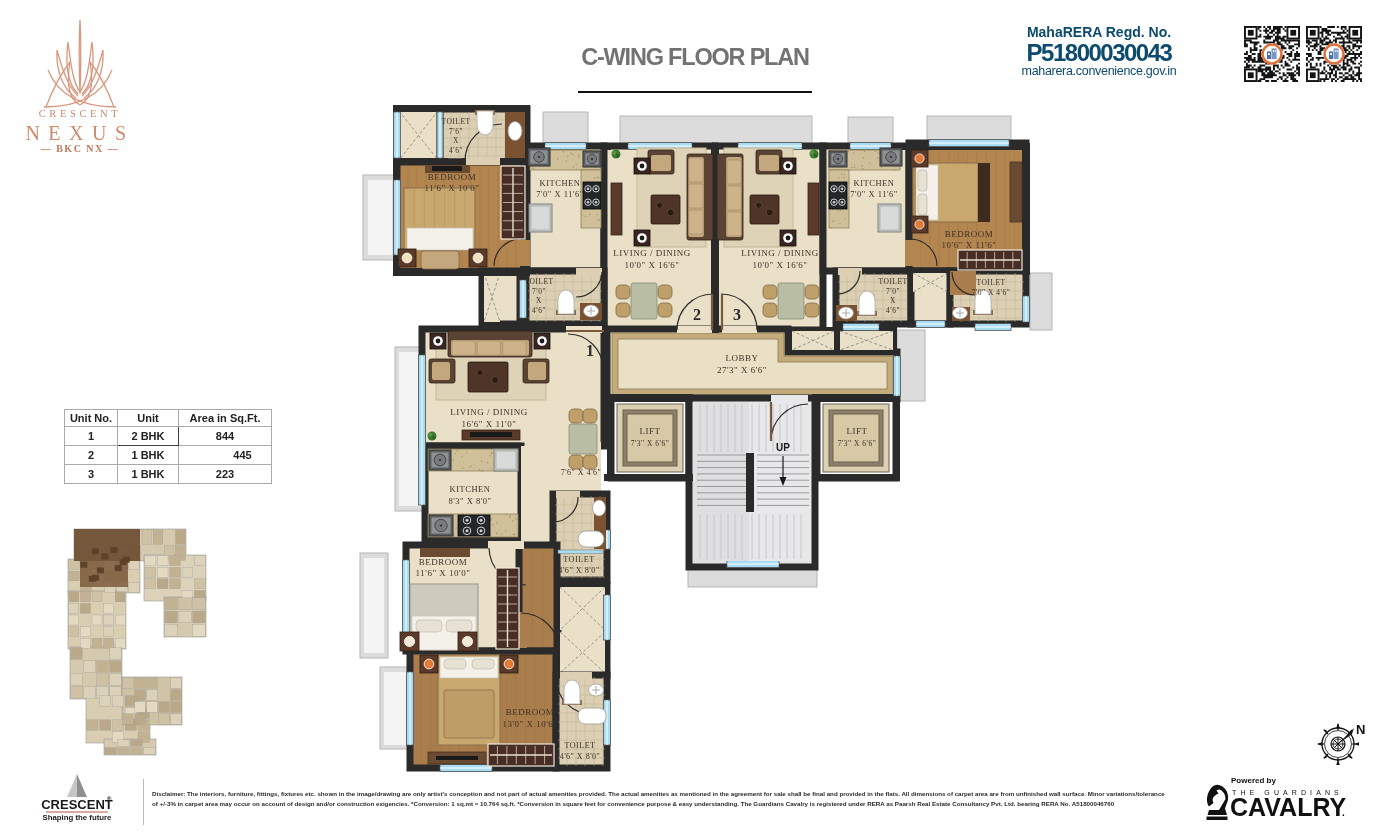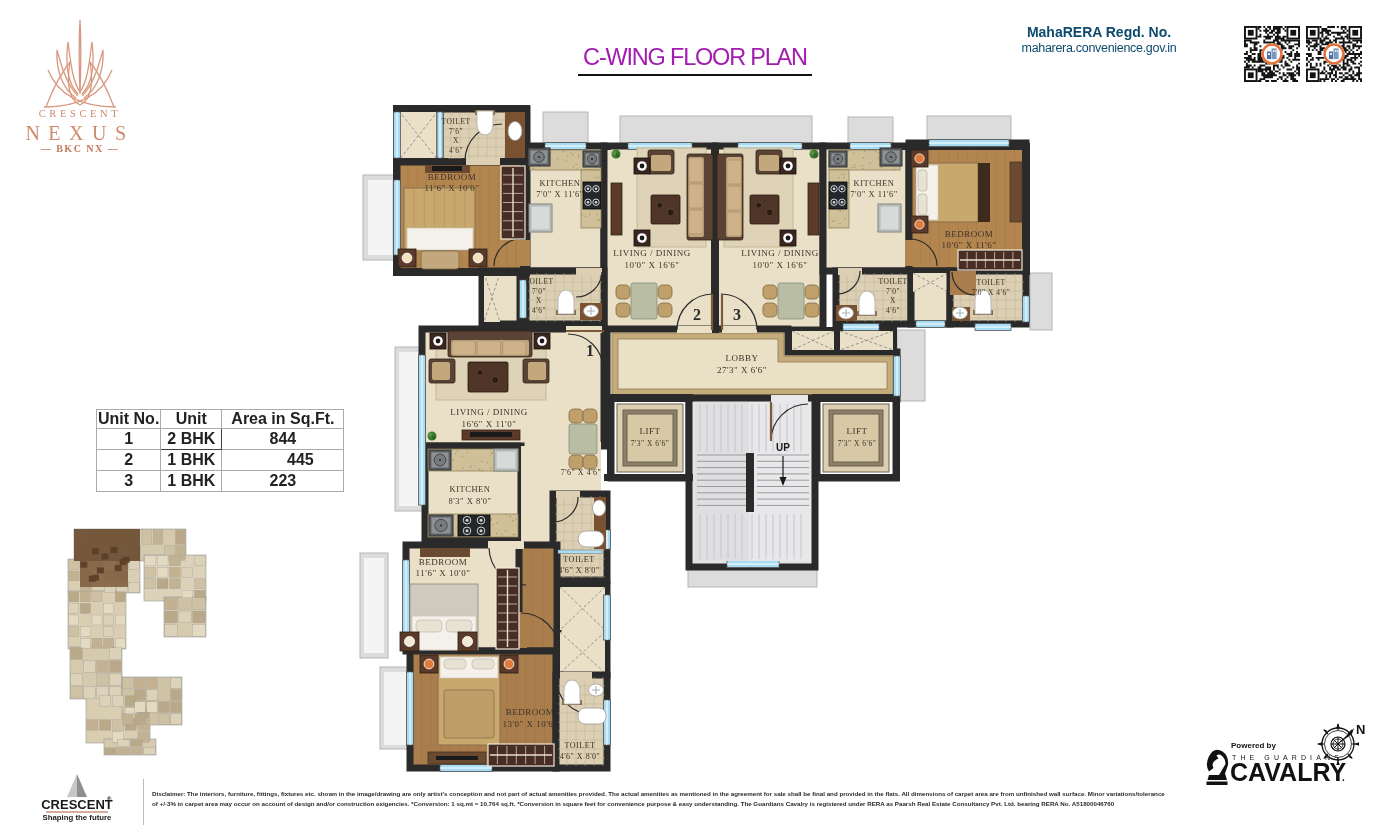--- a/index.html
+++ b/index.html
@@ -23,25 +23,26 @@
     <path d="M34 97 C60 97 90 90 102 60"></path>
     <path d="M106 97 C80 97 50 90 38 60"></path>
   </g>
   <text x="70" y="107" font-size="10.5" letter-spacing="3.6" fill="#c98a70" text-anchor="middle" style="font-family:'Liberation Serif',serif;">CRESCENT</text>
   <text x="70" y="130" font-size="20" letter-spacing="8.5" fill="#d08a6e" text-anchor="middle" style="font-family:'Liberation Serif',serif;">NEXUS</text>
   <text x="70" y="142" font-size="10" letter-spacing="1.5" font-weight="bold" fill="#c07a5e" text-anchor="middle" style="font-family:'Liberation Serif',serif;">— BKC NX —</text>
 </svg>
 </div>
 
 <div class="abs" style="left:578px;top:44px;width:234px;text-align:center;">
-  <div style="font-size:23.5px;font-weight:normal;color:#a21caf;letter-spacing:-1.2px;border-bottom:2.5px solid #111;padding-bottom:3px;white-space:nowrap;">C-WING FLOOR PLAN</div>
+  <div style="font-size:23.5px;font-weight:bold;color:#737373;letter-spacing:-1.2px;border-bottom:2.5px solid #111;padding-bottom:20px;white-space:nowrap;">C-WING FLOOR PLAN</div>
 </div>
 
 <div class="abs" style="left:960px;top:24px;width:278px;text-align:center;color:#0c4a6e;">
   <div style="font-size:14px;font-weight:bold;">MahaRERA Regd. No.</div>
+  <div style="font-size:24px;font-weight:bold;line-height:21px;margin-top:2px;letter-spacing:-1.5px;">P51800030043</div>
   <div style="font-size:12.5px;margin-top:1px;letter-spacing:-0.3px;">maharera.convenience.gov.in</div>
 </div>
 
 <div class="abs" id="qr1" style="left:1244px;top:26px;"><svg width="56" height="56" viewBox="0 0 55.1 55.1">
       <rect width="55.1" height="55.1" fill="#fff"></rect>
       <path d="M13.3 0.0h1.9v1.9h-1.9zM15.2 0.0h1.9v1.9h-1.9zM19.0 0.0h1.9v1.9h-1.9zM22.8 0.0h1.9v1.9h-1.9zM24.7 0.0h1.9v1.9h-1.9zM28.5 0.0h1.9v1.9h-1.9zM30.4 0.0h1.9v1.9h-1.9zM32.3 0.0h1.9v1.9h-1.9zM34.2 0.0h1.9v1.9h-1.9zM36.1 0.0h1.9v1.9h-1.9zM39.9 0.0h1.9v1.9h-1.9zM13.3 1.9h1.9v1.9h-1.9zM20.9 1.9h1.9v1.9h-1.9zM24.7 1.9h1.9v1.9h-1.9zM28.5 1.9h1.9v1.9h-1.9zM30.4 1.9h1.9v1.9h-1.9zM32.3 1.9h1.9v1.9h-1.9zM34.2 1.9h1.9v1.9h-1.9zM38.0 1.9h1.9v1.9h-1.9zM15.2 3.8h1.9v1.9h-1.9zM19.0 3.8h1.9v1.9h-1.9zM20.9 3.8h1.9v1.9h-1.9zM22.8 3.8h1.9v1.9h-1.9zM26.6 3.8h1.9v1.9h-1.9zM28.5 3.8h1.9v1.9h-1.9zM32.3 3.8h1.9v1.9h-1.9zM34.2 3.8h1.9v1.9h-1.9zM39.9 3.8h1.9v1.9h-1.9zM20.9 5.7h1.9v1.9h-1.9zM24.7 5.7h1.9v1.9h-1.9zM26.6 5.7h1.9v1.9h-1.9zM30.4 5.7h1.9v1.9h-1.9zM32.3 5.7h1.9v1.9h-1.9zM34.2 5.7h1.9v1.9h-1.9zM15.2 7.6h1.9v1.9h-1.9zM22.8 7.6h1.9v1.9h-1.9zM28.5 7.6h1.9v1.9h-1.9zM32.3 7.6h1.9v1.9h-1.9zM13.3 9.5h1.9v1.9h-1.9zM15.2 9.5h1.9v1.9h-1.9zM19.0 9.5h1.9v1.9h-1.9zM20.9 9.5h1.9v1.9h-1.9zM22.8 9.5h1.9v1.9h-1.9zM24.7 9.5h1.9v1.9h-1.9zM26.6 9.5h1.9v1.9h-1.9zM30.4 9.5h1.9v1.9h-1.9zM32.3 9.5h1.9v1.9h-1.9zM34.2 9.5h1.9v1.9h-1.9zM38.0 9.5h1.9v1.9h-1.9zM39.9 9.5h1.9v1.9h-1.9zM20.9 11.4h1.9v1.9h-1.9zM22.8 11.4h1.9v1.9h-1.9zM24.7 11.4h1.9v1.9h-1.9zM30.4 11.4h1.9v1.9h-1.9zM32.3 11.4h1.9v1.9h-1.9zM34.2 11.4h1.9v1.9h-1.9zM36.1 11.4h1.9v1.9h-1.9zM38.0 11.4h1.9v1.9h-1.9zM0.0 13.3h1.9v1.9h-1.9zM1.9 13.3h1.9v1.9h-1.9zM3.8 13.3h1.9v1.9h-1.9zM5.7 13.3h1.9v1.9h-1.9zM19.0 13.3h1.9v1.9h-1.9zM28.5 13.3h1.9v1.9h-1.9zM30.4 13.3h1.9v1.9h-1.9zM32.3 13.3h1.9v1.9h-1.9zM36.1 13.3h1.9v1.9h-1.9zM38.0 13.3h1.9v1.9h-1.9zM39.9 13.3h1.9v1.9h-1.9zM41.8 13.3h1.9v1.9h-1.9zM43.7 13.3h1.9v1.9h-1.9zM45.6 13.3h1.9v1.9h-1.9zM47.5 13.3h1.9v1.9h-1.9zM49.4 13.3h1.9v1.9h-1.9zM51.3 13.3h1.9v1.9h-1.9zM53.2 13.3h1.9v1.9h-1.9zM0.0 15.2h1.9v1.9h-1.9zM5.7 15.2h1.9v1.9h-1.9zM7.6 15.2h1.9v1.9h-1.9zM9.5 15.2h1.9v1.9h-1.9zM11.4 15.2h1.9v1.9h-1.9zM13.3 15.2h1.9v1.9h-1.9zM19.0 15.2h1.9v1.9h-1.9zM20.9 15.2h1.9v1.9h-1.9zM22.8 15.2h1.9v1.9h-1.9zM24.7 15.2h1.9v1.9h-1.9zM26.6 15.2h1.9v1.9h-1.9zM28.5 15.2h1.9v1.9h-1.9zM32.3 15.2h1.9v1.9h-1.9zM34.2 15.2h1.9v1.9h-1.9zM39.9 15.2h1.9v1.9h-1.9zM43.7 15.2h1.9v1.9h-1.9zM53.2 15.2h1.9v1.9h-1.9zM0.0 17.1h1.9v1.9h-1.9zM1.9 17.1h1.9v1.9h-1.9zM9.5 17.1h1.9v1.9h-1.9zM11.4 17.1h1.9v1.9h-1.9zM24.7 17.1h1.9v1.9h-1.9zM28.5 17.1h1.9v1.9h-1.9zM30.4 17.1h1.9v1.9h-1.9zM32.3 17.1h1.9v1.9h-1.9zM34.2 17.1h1.9v1.9h-1.9zM36.1 17.1h1.9v1.9h-1.9zM41.8 17.1h1.9v1.9h-1.9zM49.4 17.1h1.9v1.9h-1.9zM51.3 17.1h1.9v1.9h-1.9zM53.2 17.1h1.9v1.9h-1.9zM0.0 19.0h1.9v1.9h-1.9zM1.9 19.0h1.9v1.9h-1.9zM9.5 19.0h1.9v1.9h-1.9zM15.2 19.0h1.9v1.9h-1.9zM24.7 19.0h1.9v1.9h-1.9zM26.6 19.0h1.9v1.9h-1.9zM30.4 19.0h1.9v1.9h-1.9zM36.1 19.0h1.9v1.9h-1.9zM38.0 19.0h1.9v1.9h-1.9zM43.7 19.0h1.9v1.9h-1.9zM45.6 19.0h1.9v1.9h-1.9zM47.5 19.0h1.9v1.9h-1.9zM53.2 19.0h1.9v1.9h-1.9zM5.7 20.9h1.9v1.9h-1.9zM9.5 20.9h1.9v1.9h-1.9zM11.4 20.9h1.9v1.9h-1.9zM20.9 20.9h1.9v1.9h-1.9zM26.6 20.9h1.9v1.9h-1.9zM28.5 20.9h1.9v1.9h-1.9zM30.4 20.9h1.9v1.9h-1.9zM32.3 20.9h1.9v1.9h-1.9zM36.1 20.9h1.9v1.9h-1.9zM38.0 20.9h1.9v1.9h-1.9zM39.9 20.9h1.9v1.9h-1.9zM43.7 20.9h1.9v1.9h-1.9zM45.6 20.9h1.9v1.9h-1.9zM51.3 20.9h1.9v1.9h-1.9zM5.7 22.8h1.9v1.9h-1.9zM7.6 22.8h1.9v1.9h-1.9zM9.5 22.8h1.9v1.9h-1.9zM11.4 22.8h1.9v1.9h-1.9zM15.2 22.8h1.9v1.9h-1.9zM17.1 22.8h1.9v1.9h-1.9zM22.8 22.8h1.9v1.9h-1.9zM30.4 22.8h1.9v1.9h-1.9zM34.2 22.8h1.9v1.9h-1.9zM36.1 22.8h1.9v1.9h-1.9zM47.5 22.8h1.9v1.9h-1.9zM1.9 24.7h1.9v1.9h-1.9zM5.7 24.7h1.9v1.9h-1.9zM15.2 24.7h1.9v1.9h-1.9zM22.8 24.7h1.9v1.9h-1.9zM24.7 24.7h1.9v1.9h-1.9zM26.6 24.7h1.9v1.9h-1.9zM28.5 24.7h1.9v1.9h-1.9zM30.4 24.7h1.9v1.9h-1.9zM32.3 24.7h1.9v1.9h-1.9zM39.9 24.7h1.9v1.9h-1.9zM45.6 24.7h1.9v1.9h-1.9zM51.3 24.7h1.9v1.9h-1.9zM0.0 26.6h1.9v1.9h-1.9zM1.9 26.6h1.9v1.9h-1.9zM7.6 26.6h1.9v1.9h-1.9zM9.5 26.6h1.9v1.9h-1.9zM13.3 26.6h1.9v1.9h-1.9zM15.2 26.6h1.9v1.9h-1.9zM17.1 26.6h1.9v1.9h-1.9zM20.9 26.6h1.9v1.9h-1.9zM24.7 26.6h1.9v1.9h-1.9zM26.6 26.6h1.9v1.9h-1.9zM28.5 26.6h1.9v1.9h-1.9zM34.2 26.6h1.9v1.9h-1.9zM41.8 26.6h1.9v1.9h-1.9zM43.7 26.6h1.9v1.9h-1.9zM45.6 26.6h1.9v1.9h-1.9zM49.4 26.6h1.9v1.9h-1.9zM51.3 26.6h1.9v1.9h-1.9zM53.2 26.6h1.9v1.9h-1.9zM3.8 28.5h1.9v1.9h-1.9zM5.7 28.5h1.9v1.9h-1.9zM13.3 28.5h1.9v1.9h-1.9zM15.2 28.5h1.9v1.9h-1.9zM19.0 28.5h1.9v1.9h-1.9zM20.9 28.5h1.9v1.9h-1.9zM28.5 28.5h1.9v1.9h-1.9zM32.3 28.5h1.9v1.9h-1.9zM36.1 28.5h1.9v1.9h-1.9zM38.0 28.5h1.9v1.9h-1.9zM43.7 28.5h1.9v1.9h-1.9zM45.6 28.5h1.9v1.9h-1.9zM49.4 28.5h1.9v1.9h-1.9zM51.3 28.5h1.9v1.9h-1.9zM53.2 28.5h1.9v1.9h-1.9zM0.0 30.4h1.9v1.9h-1.9zM1.9 30.4h1.9v1.9h-1.9zM3.8 30.4h1.9v1.9h-1.9zM5.7 30.4h1.9v1.9h-1.9zM9.5 30.4h1.9v1.9h-1.9zM13.3 30.4h1.9v1.9h-1.9zM15.2 30.4h1.9v1.9h-1.9zM17.1 30.4h1.9v1.9h-1.9zM19.0 30.4h1.9v1.9h-1.9zM20.9 30.4h1.9v1.9h-1.9zM26.6 30.4h1.9v1.9h-1.9zM28.5 30.4h1.9v1.9h-1.9zM32.3 30.4h1.9v1.9h-1.9zM36.1 30.4h1.9v1.9h-1.9zM38.0 30.4h1.9v1.9h-1.9zM41.8 30.4h1.9v1.9h-1.9zM49.4 30.4h1.9v1.9h-1.9zM1.9 32.3h1.9v1.9h-1.9zM3.8 32.3h1.9v1.9h-1.9zM5.7 32.3h1.9v1.9h-1.9zM7.6 32.3h1.9v1.9h-1.9zM9.5 32.3h1.9v1.9h-1.9zM13.3 32.3h1.9v1.9h-1.9zM15.2 32.3h1.9v1.9h-1.9zM17.1 32.3h1.9v1.9h-1.9zM24.7 32.3h1.9v1.9h-1.9zM26.6 32.3h1.9v1.9h-1.9zM28.5 32.3h1.9v1.9h-1.9zM30.4 32.3h1.9v1.9h-1.9zM32.3 32.3h1.9v1.9h-1.9zM34.2 32.3h1.9v1.9h-1.9zM36.1 32.3h1.9v1.9h-1.9zM43.7 32.3h1.9v1.9h-1.9zM47.5 32.3h1.9v1.9h-1.9zM49.4 32.3h1.9v1.9h-1.9zM51.3 32.3h1.9v1.9h-1.9zM53.2 32.3h1.9v1.9h-1.9zM0.0 34.2h1.9v1.9h-1.9zM3.8 34.2h1.9v1.9h-1.9zM7.6 34.2h1.9v1.9h-1.9zM9.5 34.2h1.9v1.9h-1.9zM11.4 34.2h1.9v1.9h-1.9zM13.3 34.2h1.9v1.9h-1.9zM15.2 34.2h1.9v1.9h-1.9zM17.1 34.2h1.9v1.9h-1.9zM19.0 34.2h1.9v1.9h-1.9zM20.9 34.2h1.9v1.9h-1.9zM34.2 34.2h1.9v1.9h-1.9zM36.1 34.2h1.9v1.9h-1.9zM39.9 34.2h1.9v1.9h-1.9zM45.6 34.2h1.9v1.9h-1.9zM1.9 36.1h1.9v1.9h-1.9zM20.9 36.1h1.9v1.9h-1.9zM22.8 36.1h1.9v1.9h-1.9zM24.7 36.1h1.9v1.9h-1.9zM26.6 36.1h1.9v1.9h-1.9zM28.5 36.1h1.9v1.9h-1.9zM39.9 36.1h1.9v1.9h-1.9zM41.8 36.1h1.9v1.9h-1.9zM53.2 36.1h1.9v1.9h-1.9zM1.9 38.0h1.9v1.9h-1.9zM3.8 38.0h1.9v1.9h-1.9zM5.7 38.0h1.9v1.9h-1.9zM9.5 38.0h1.9v1.9h-1.9zM15.2 38.0h1.9v1.9h-1.9zM17.1 38.0h1.9v1.9h-1.9zM19.0 38.0h1.9v1.9h-1.9zM28.5 38.0h1.9v1.9h-1.9zM30.4 38.0h1.9v1.9h-1.9zM32.3 38.0h1.9v1.9h-1.9zM36.1 38.0h1.9v1.9h-1.9zM39.9 38.0h1.9v1.9h-1.9zM41.8 38.0h1.9v1.9h-1.9zM43.7 38.0h1.9v1.9h-1.9zM51.3 38.0h1.9v1.9h-1.9zM0.0 39.9h1.9v1.9h-1.9zM1.9 39.9h1.9v1.9h-1.9zM3.8 39.9h1.9v1.9h-1.9zM7.6 39.9h1.9v1.9h-1.9zM13.3 39.9h1.9v1.9h-1.9zM15.2 39.9h1.9v1.9h-1.9zM20.9 39.9h1.9v1.9h-1.9zM22.8 39.9h1.9v1.9h-1.9zM24.7 39.9h1.9v1.9h-1.9zM28.5 39.9h1.9v1.9h-1.9zM32.3 39.9h1.9v1.9h-1.9zM38.0 39.9h1.9v1.9h-1.9zM47.5 39.9h1.9v1.9h-1.9zM51.3 39.9h1.9v1.9h-1.9zM53.2 39.9h1.9v1.9h-1.9zM13.3 41.8h1.9v1.9h-1.9zM15.2 41.8h1.9v1.9h-1.9zM17.1 41.8h1.9v1.9h-1.9zM19.0 41.8h1.9v1.9h-1.9zM20.9 41.8h1.9v1.9h-1.9zM22.8 41.8h1.9v1.9h-1.9zM24.7 41.8h1.9v1.9h-1.9zM28.5 41.8h1.9v1.9h-1.9zM34.2 41.8h1.9v1.9h-1.9zM41.8 41.8h1.9v1.9h-1.9zM43.7 41.8h1.9v1.9h-1.9zM45.6 41.8h1.9v1.9h-1.9zM51.3 41.8h1.9v1.9h-1.9zM53.2 41.8h1.9v1.9h-1.9zM13.3 43.7h1.9v1.9h-1.9zM15.2 43.7h1.9v1.9h-1.9zM17.1 43.7h1.9v1.9h-1.9zM20.9 43.7h1.9v1.9h-1.9zM24.7 43.7h1.9v1.9h-1.9zM26.6 43.7h1.9v1.9h-1.9zM30.4 43.7h1.9v1.9h-1.9zM32.3 43.7h1.9v1.9h-1.9zM49.4 43.7h1.9v1.9h-1.9zM53.2 43.7h1.9v1.9h-1.9zM17.1 45.6h1.9v1.9h-1.9zM19.0 45.6h1.9v1.9h-1.9zM22.8 45.6h1.9v1.9h-1.9zM24.7 45.6h1.9v1.9h-1.9zM26.6 45.6h1.9v1.9h-1.9zM28.5 45.6h1.9v1.9h-1.9zM34.2 45.6h1.9v1.9h-1.9zM38.0 45.6h1.9v1.9h-1.9zM41.8 45.6h1.9v1.9h-1.9zM43.7 45.6h1.9v1.9h-1.9zM45.6 45.6h1.9v1.9h-1.9zM47.5 45.6h1.9v1.9h-1.9zM51.3 45.6h1.9v1.9h-1.9zM53.2 45.6h1.9v1.9h-1.9zM17.1 47.5h1.9v1.9h-1.9zM19.0 47.5h1.9v1.9h-1.9zM20.9 47.5h1.9v1.9h-1.9zM22.8 47.5h1.9v1.9h-1.9zM24.7 47.5h1.9v1.9h-1.9zM26.6 47.5h1.9v1.9h-1.9zM28.5 47.5h1.9v1.9h-1.9zM30.4 47.5h1.9v1.9h-1.9zM38.0 47.5h1.9v1.9h-1.9zM39.9 47.5h1.9v1.9h-1.9zM43.7 47.5h1.9v1.9h-1.9zM45.6 47.5h1.9v1.9h-1.9zM47.5 47.5h1.9v1.9h-1.9zM49.4 47.5h1.9v1.9h-1.9zM53.2 47.5h1.9v1.9h-1.9zM19.0 49.4h1.9v1.9h-1.9zM20.9 49.4h1.9v1.9h-1.9zM22.8 49.4h1.9v1.9h-1.9zM24.7 49.4h1.9v1.9h-1.9zM26.6 49.4h1.9v1.9h-1.9zM34.2 49.4h1.9v1.9h-1.9zM36.1 49.4h1.9v1.9h-1.9zM41.8 49.4h1.9v1.9h-1.9zM45.6 49.4h1.9v1.9h-1.9zM47.5 49.4h1.9v1.9h-1.9zM15.2 51.3h1.9v1.9h-1.9zM17.1 51.3h1.9v1.9h-1.9zM19.0 51.3h1.9v1.9h-1.9zM32.3 51.3h1.9v1.9h-1.9zM36.1 51.3h1.9v1.9h-1.9zM39.9 51.3h1.9v1.9h-1.9zM45.6 51.3h1.9v1.9h-1.9zM47.5 51.3h1.9v1.9h-1.9zM49.4 51.3h1.9v1.9h-1.9zM13.3 53.2h1.9v1.9h-1.9zM15.2 53.2h1.9v1.9h-1.9zM20.9 53.2h1.9v1.9h-1.9zM22.8 53.2h1.9v1.9h-1.9zM26.6 53.2h1.9v1.9h-1.9zM28.5 53.2h1.9v1.9h-1.9zM30.4 53.2h1.9v1.9h-1.9zM38.0 53.2h1.9v1.9h-1.9zM39.9 53.2h1.9v1.9h-1.9zM41.8 53.2h1.9v1.9h-1.9zM47.5 53.2h1.9v1.9h-1.9zM49.4 53.2h1.9v1.9h-1.9zM51.3 53.2h1.9v1.9h-1.9z" fill="#141414"></path>
       <rect x="0.0" y="0.0" width="13.3" height="13.3" fill="#141414"></rect>
       <rect x="1.9" y="1.9" width="9.5" height="9.5" fill="#fff"></rect>
       <rect x="3.8" y="3.8" width="5.7" height="5.7" fill="#141414"></rect>
       <rect x="41.8" y="0.0" width="13.3" height="13.3" fill="#141414"></rect>
@@ -74,21 +75,21 @@
       <circle cx="27.549999999999997" cy="27.549999999999997" r="10.5" fill="#fff"></circle>
       <circle cx="27.549999999999997" cy="27.549999999999997" r="9.3" fill="none" stroke="#e2703a" stroke-width="2.4"></circle>
       <rect x="22.549999999999997" y="25.049999999999997" width="4" height="7.5" fill="#4a6fa5"></rect>
       <rect x="27.049999999999997" y="22.049999999999997" width="5" height="10.5" fill="#7d98c0"></rect>
       <rect x="23.549999999999997" y="26.749999999999996" width="2" height="1.8" fill="#fff"></rect>
       <rect x="28.349999999999998" y="23.949999999999996" width="1.4" height="1.4" fill="#fff"></rect>
       <rect x="30.15" y="23.949999999999996" width="1.4" height="1.4" fill="#fff"></rect>
     </svg></div>
 
 <div class="abs" style="left:64px;top:409px;">
-<table style="border-collapse:collapse;font-size:16px;font-weight:bold;color:#222;text-align:center;white-space:nowrap;margin-left:32px;">
+<table style="border-collapse:collapse;font-size:11px;font-weight:bold;color:#222;text-align:center;white-space:nowrap;">
   <tbody>
         <tr>
     <td style="border:1px solid #aaa;width:50px;height:16px;padding:0 1px;">Unit No.</td>
     <td style="border:1px solid #aaa;width:58px;padding:0 1px;">Unit</td>
     <td style="border:1px solid #aaa;width:74px;padding:0 9px;">Area in Sq.Ft.</td>
   </tr>
   <tr>
           <td style="border:1px solid #aaa;height:16px;">1</td>
           <td style="border:1px solid #404040;">2 BHK</td>
           <td style="border:1px solid #aaa;">844</td>
@@ -1159,21 +1160,21 @@
   </svg>
 </div>
 
 <div class="abs" style="left:143px;top:779px;width:1px;height:46px;background:#bbb;"></div>
 
 <div class="abs" style="left:152px;top:789px;font-size:6.2px;color:#2a2a2a;line-height:9.8px;font-weight:bold;white-space:nowrap;">
 Disclaimer: The interiors, furniture, fittings, fixtures etc. shown in the image/drawing are only artist's conception and not part of actual amenities provided. The actual amenities as mentioned in the agreement for sale shall be final and provided in the flats. All dimensions of carpet area are from unfinished wall surface. Minor variations/tolerance<br>
 of +/-3% in carpet area may occur on account of design and/or construction exigencies. *Conversion: 1 sq.mt = 10.764 sq.ft. *Conversion in square feet for convenience purpose &amp; easy understanding. The Guardians Cavalry is registered under RERA as Paarsh Real Estate Consultancy Pvt. Ltd. bearing RERA No. A51800046760
 </div>
 
-<div class="abs" style="left:1204px;top:735px;width:150px;height:52px;">
+<div class="abs" style="left:1204px;top:770px;width:150px;height:52px;">
   <svg width="150" height="52" viewBox="0 0 150 52">
     <text x="27" y="13" font-size="8" font-weight="bold" fill="#111">Powered by</text>
     <text x="28" y="25" font-size="7" letter-spacing="4.1" fill="#111">THE GUARDIANS</text>
     <text x="26" y="46" font-size="25" font-weight="bold" fill="#111" letter-spacing="0">CAVALRY</text>
     <text x="138" y="46" font-size="10" font-weight="bold" fill="#111">.</text>
 
     <path d="M8.5 16.5 Q4 21 3 28 Q2.5 33 5 36.5 L9.5 33 Q7.5 29 10 26.5 Q12.5 24 14.5 23.5 L12.5 20.5 Q15 18.5 17.5 20.5 Q21.5 23.5 21.5 29 L15 40 L5 40 L3.5 45 L23 45 L21 38.5 L24 30 Q25 21 18.5 16.5 Q13 13 8.5 16.5 Z" fill="#111"></path>
       <rect x="2.5" y="46.5" width="21" height="3.5" fill="#111"></rect>
   </svg>
 </div>

